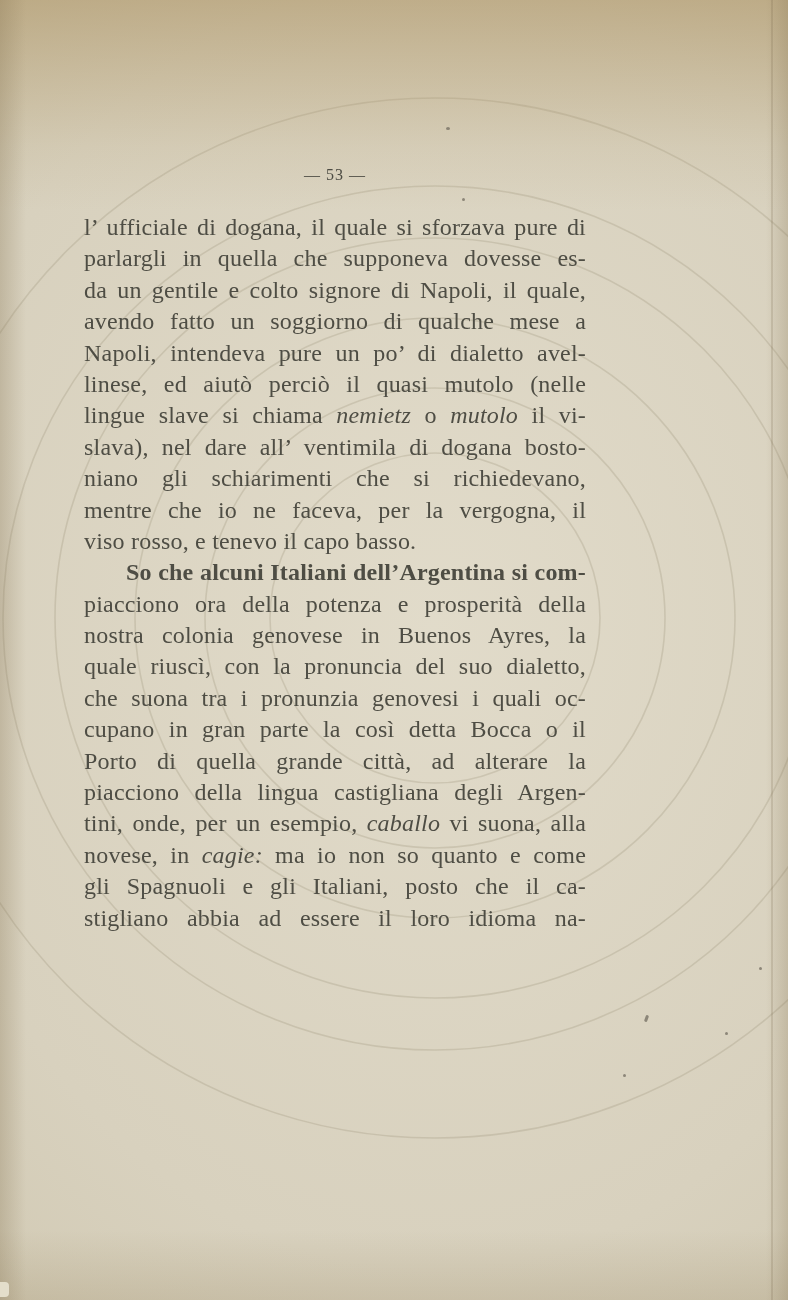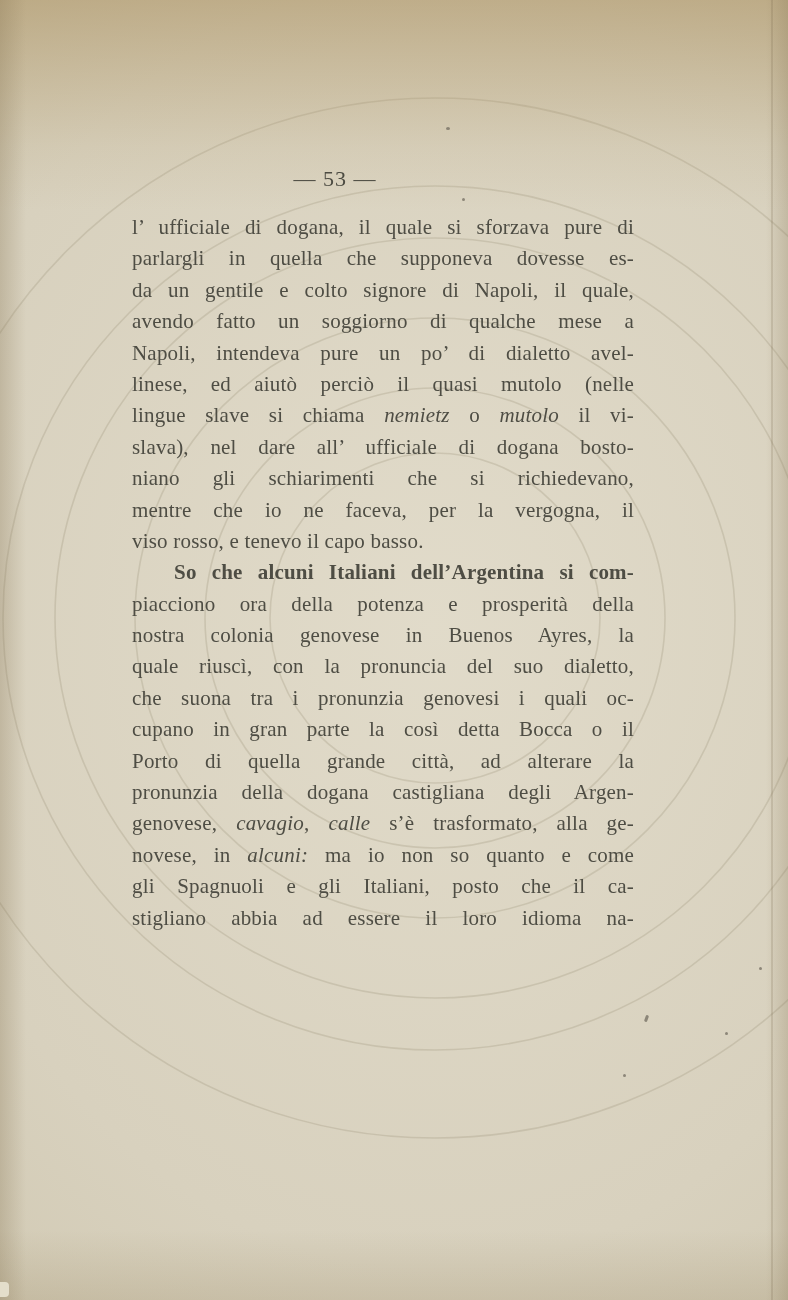--- a/index.html
+++ b/index.html
@@ -41,29 +41,28 @@
   }
   .page-edge-line {
     position: absolute; left: 771px; top: 0; width: 2px; height: 1300px;
     background: rgba(110,96,66,0.18);
   }
   .watermark { position: absolute; left: 0; top: 0; pointer-events: none; }
 
   .page-number {
     position: absolute; left: 84px; top: 166px; width: 502px;
     text-align: center;
-    font-size: 22px; letter-spacing: 1px;
+    font-size: 16px; letter-spacing: 1px;
     color: #4c4b42;
   }
   .text-block {
     position: absolute; left: 84px; top: 212px; width: 502px;
-    font-size: 21px; line-height: 31.4px;
+    font-size: 24px; line-height: 31.4px;
     color: #4e4d44;
     letter-spacing: 0.2px;
-    margin-left: 48px;
   }
   .line {
     text-align: justify;
     text-align-last: justify;
     height: 31.4px;
     overflow: hidden;
     white-space: nowrap;
   }
   .line.flush { text-align-last: left; }
   .line.indent { text-indent: 42px; font-weight: bold; }
@@ -100,34 +99,34 @@
   <div class="page-number">— 53 —</div>
 
   <div class="text-block">
       <div class="line"><span>l’ ufficiale di dogana, il quale si sforzava pure di</span></div>
       <div class="line"><span>parlargli in quella che supponeva dovesse es-</span></div>
       <div class="line"><span>da un gentile e colto signore di Napoli, il quale,</span></div>
       <div class="line"><span>avendo fatto un soggiorno di qualche mese a</span></div>
       <div class="line"><span>Napoli, intendeva pure un po’ di dialetto avel-</span></div>
       <div class="line"><span>linese, ed aiutò perciò il quasi mutolo (nelle</span></div>
       <div class="line"><span>lingue slave si chiama </span><em>nemietz</em><span> o </span><em>mutolo</em><span> il vi-</span></div>
-      <div class="line"><span>slava), nel dare all’ ufficiale di dogana bosto-</span></div>
+      <div class="line"><span>slava), nel dare all’ ventimila di dogana bosto-</span></div>
       <div class="line"><span>niano gli schiarimenti che si richiedevano,</span></div>
       <div class="line"><span>mentre che io ne faceva, per la vergogna, il</span></div>
       <div class="line flush"><span>viso rosso, e tenevo il capo basso.</span></div>
       <div class="line indent"><span>So che alcuni Italiani dell’Argentina si com-</span></div>
       <div class="line"><span>piacciono ora della potenza e prosperità della</span></div>
       <div class="line"><span>nostra colonia genovese in Buenos Ayres, la</span></div>
       <div class="line"><span>quale riuscì, con la pronuncia del suo dialetto,</span></div>
       <div class="line"><span>che suona tra i pronunzia genovesi i quali oc-</span></div>
       <div class="line"><span>cupano in gran parte la così detta Bocca o il</span></div>
       <div class="line"><span>Porto di quella grande città, ad alterare la</span></div>
-      <div class="line"><span>pronunzia della dogana castigliana degli Argen-</span></div>
-      <div class="line"><span>genovese, </span><em>cavagio</em><span>, </span><em>calle</em><span> s’è trasformato, alla ge-</span></div>
-      <div class="line"><span>novese, in </span><em>alcuni:</em><span> ma io non so quanto e come</span></div>
+      <div class="line"><span>piacciono della lingua castigliana degli Argen-</span></div>
+      <div class="line"><span>tini, onde, per un esempio, </span><em>caballo</em><span> vi suona, alla</span></div>
+      <div class="line"><span>novese, in </span><em>cagie:</em><span> ma io non so quanto e come</span></div>
       <div class="line"><span>gli Spagnuoli e gli Italiani, posto che il ca-</span></div>
       <div class="line"><span>stigliano abbia ad essere il loro idioma na-</span></div>
     </div>
 
   <div class="speck" style="left:446px; top:127px; width:4px; height:3px;"></div>
   <div class="speck" style="left:462px; top:198px; width:3px; height:3px;"></div>
   <div class="speck" style="left:645px; top:1015px; width:3px; height:7px; border-radius:2px; transform:rotate(20deg);"></div>
   <div class="speck" style="left:725px; top:1032px; width:3px; height:3px;"></div>
   <div class="speck" style="left:759px; top:967px; width:3px; height:3px;"></div>
   <div class="speck" style="left:623px; top:1074px; width:3px; height:3px;"></div>

